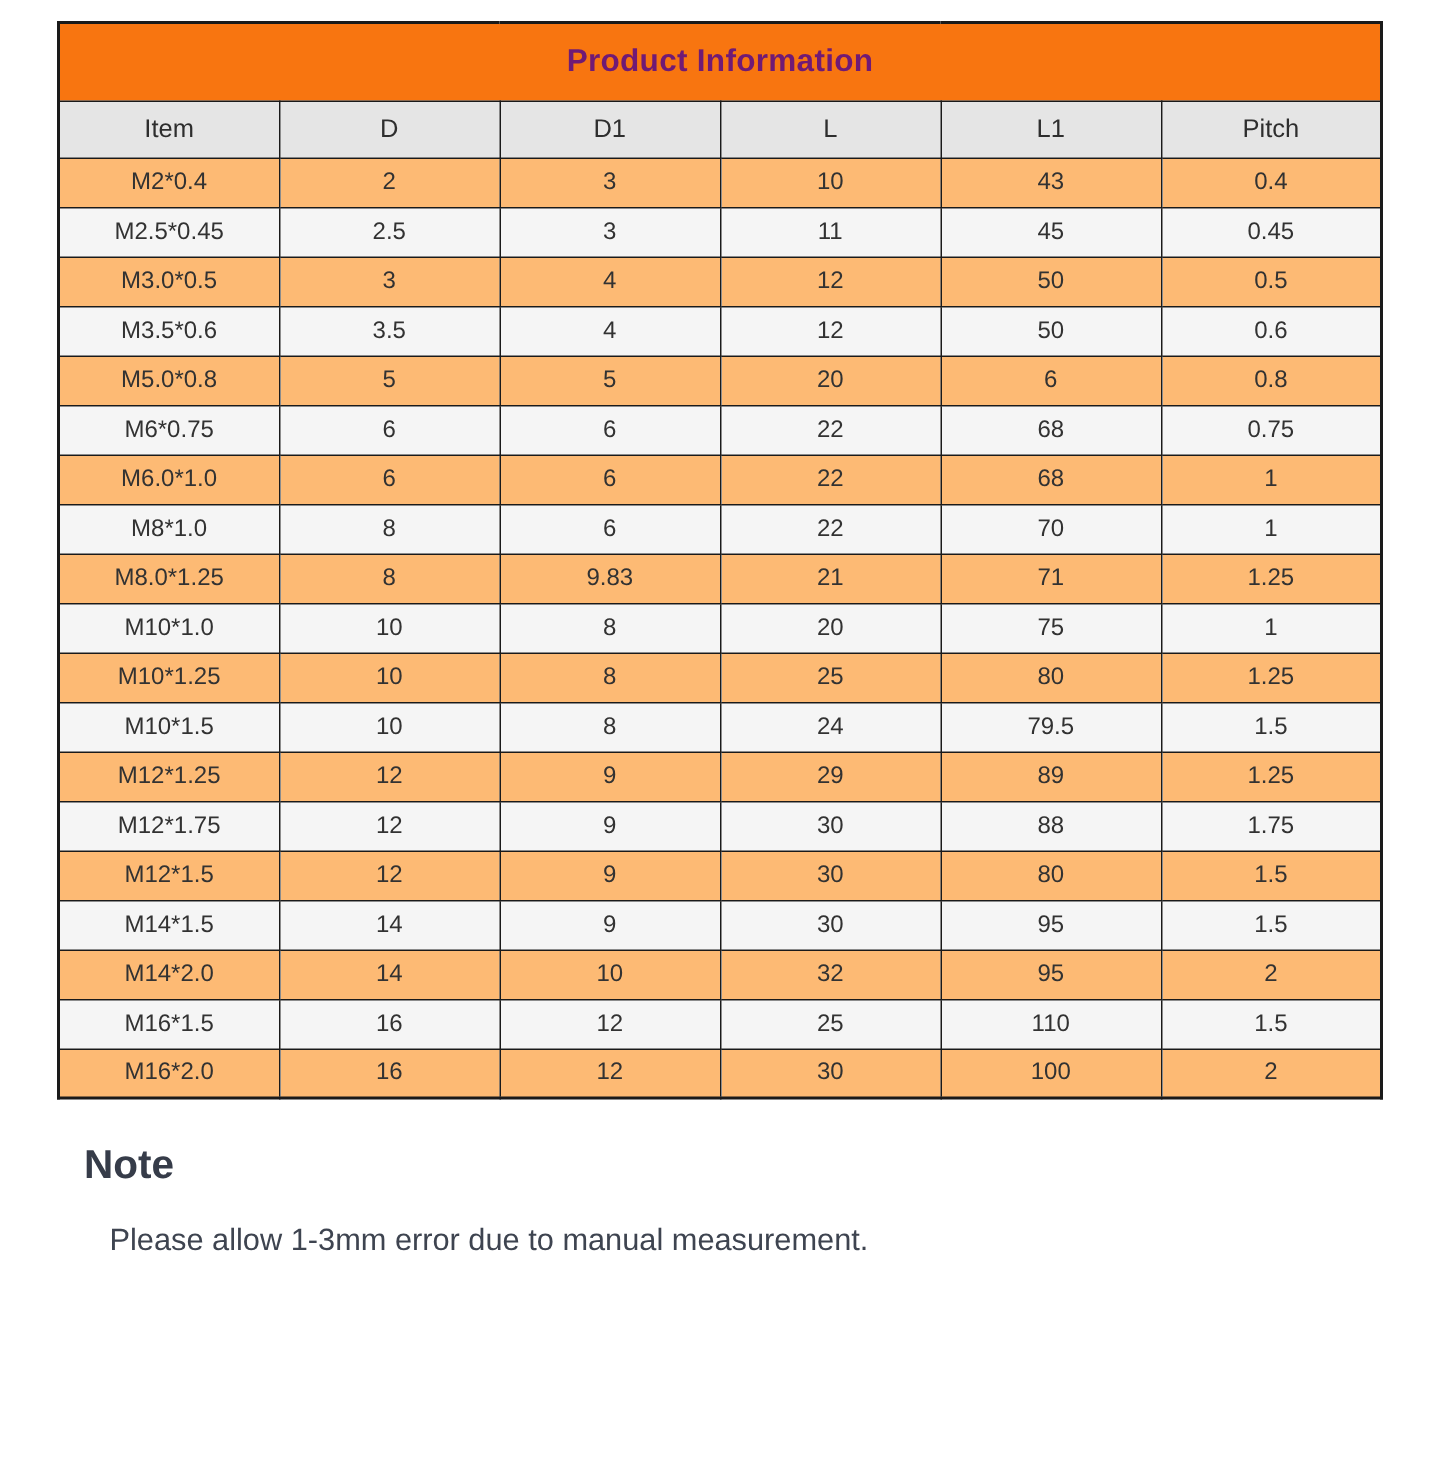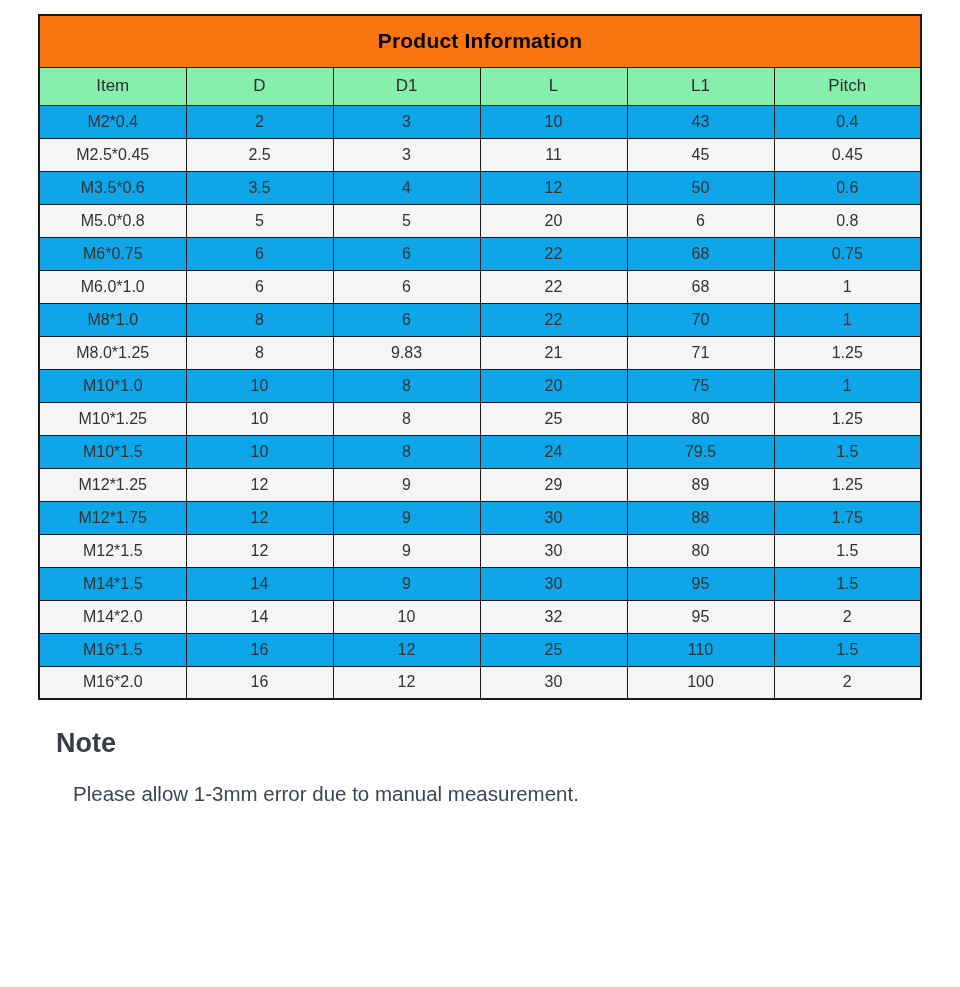--- a/index.html
+++ b/index.html
@@ -35,35 +35,35 @@
     border: 1px solid #1a1a1a;
     text-align: center;
     vertical-align: middle;
     padding: 0 4px;
     overflow: hidden;
     white-space: nowrap;
   }
   th.title-cell {
     height: 52px;
     background: #f87510;
-    color: #000000;
+    color: #701a75;
     font-size: 21px;
     font-weight: bold;
     letter-spacing: 0.2px;
   }
   tr.header-row th {
     height: 38px;
-    background: #86efac;
+    background: #e5e5e5;
     font-weight: normal;
     font-size: 17px;
     color: #2e2e2e;
   }
   tbody tr {
     height: 33px;
-    background: #0ea5e9;
+    background: #fdba74;
     font-size: 16px;
     color: #323232;
   }
   tbody tr:nth-child(even) {
     background: #f5f5f5;
   }
   .note {
     padding: 28px 58px 0 56px;
   }
   .note-heading {
@@ -110,20 +110,28 @@
           </tr>
           <tr>
             <td>M2.5*0.45</td>
             <td>2.5</td>
             <td>3</td>
             <td>11</td>
             <td>45</td>
             <td>0.45</td>
           </tr>
           <tr>
+            <td>M3.0*0.5</td>
+            <td>3</td>
+            <td>4</td>
+            <td>12</td>
+            <td>50</td>
+            <td>0.5</td>
+          </tr>
+          <tr>
             <td>M3.5*0.6</td>
             <td>3.5</td>
             <td>4</td>
             <td>12</td>
             <td>50</td>
             <td>0.6</td>
           </tr>
           <tr>
             <td>M5.0*0.8</td>
             <td>5</td>

